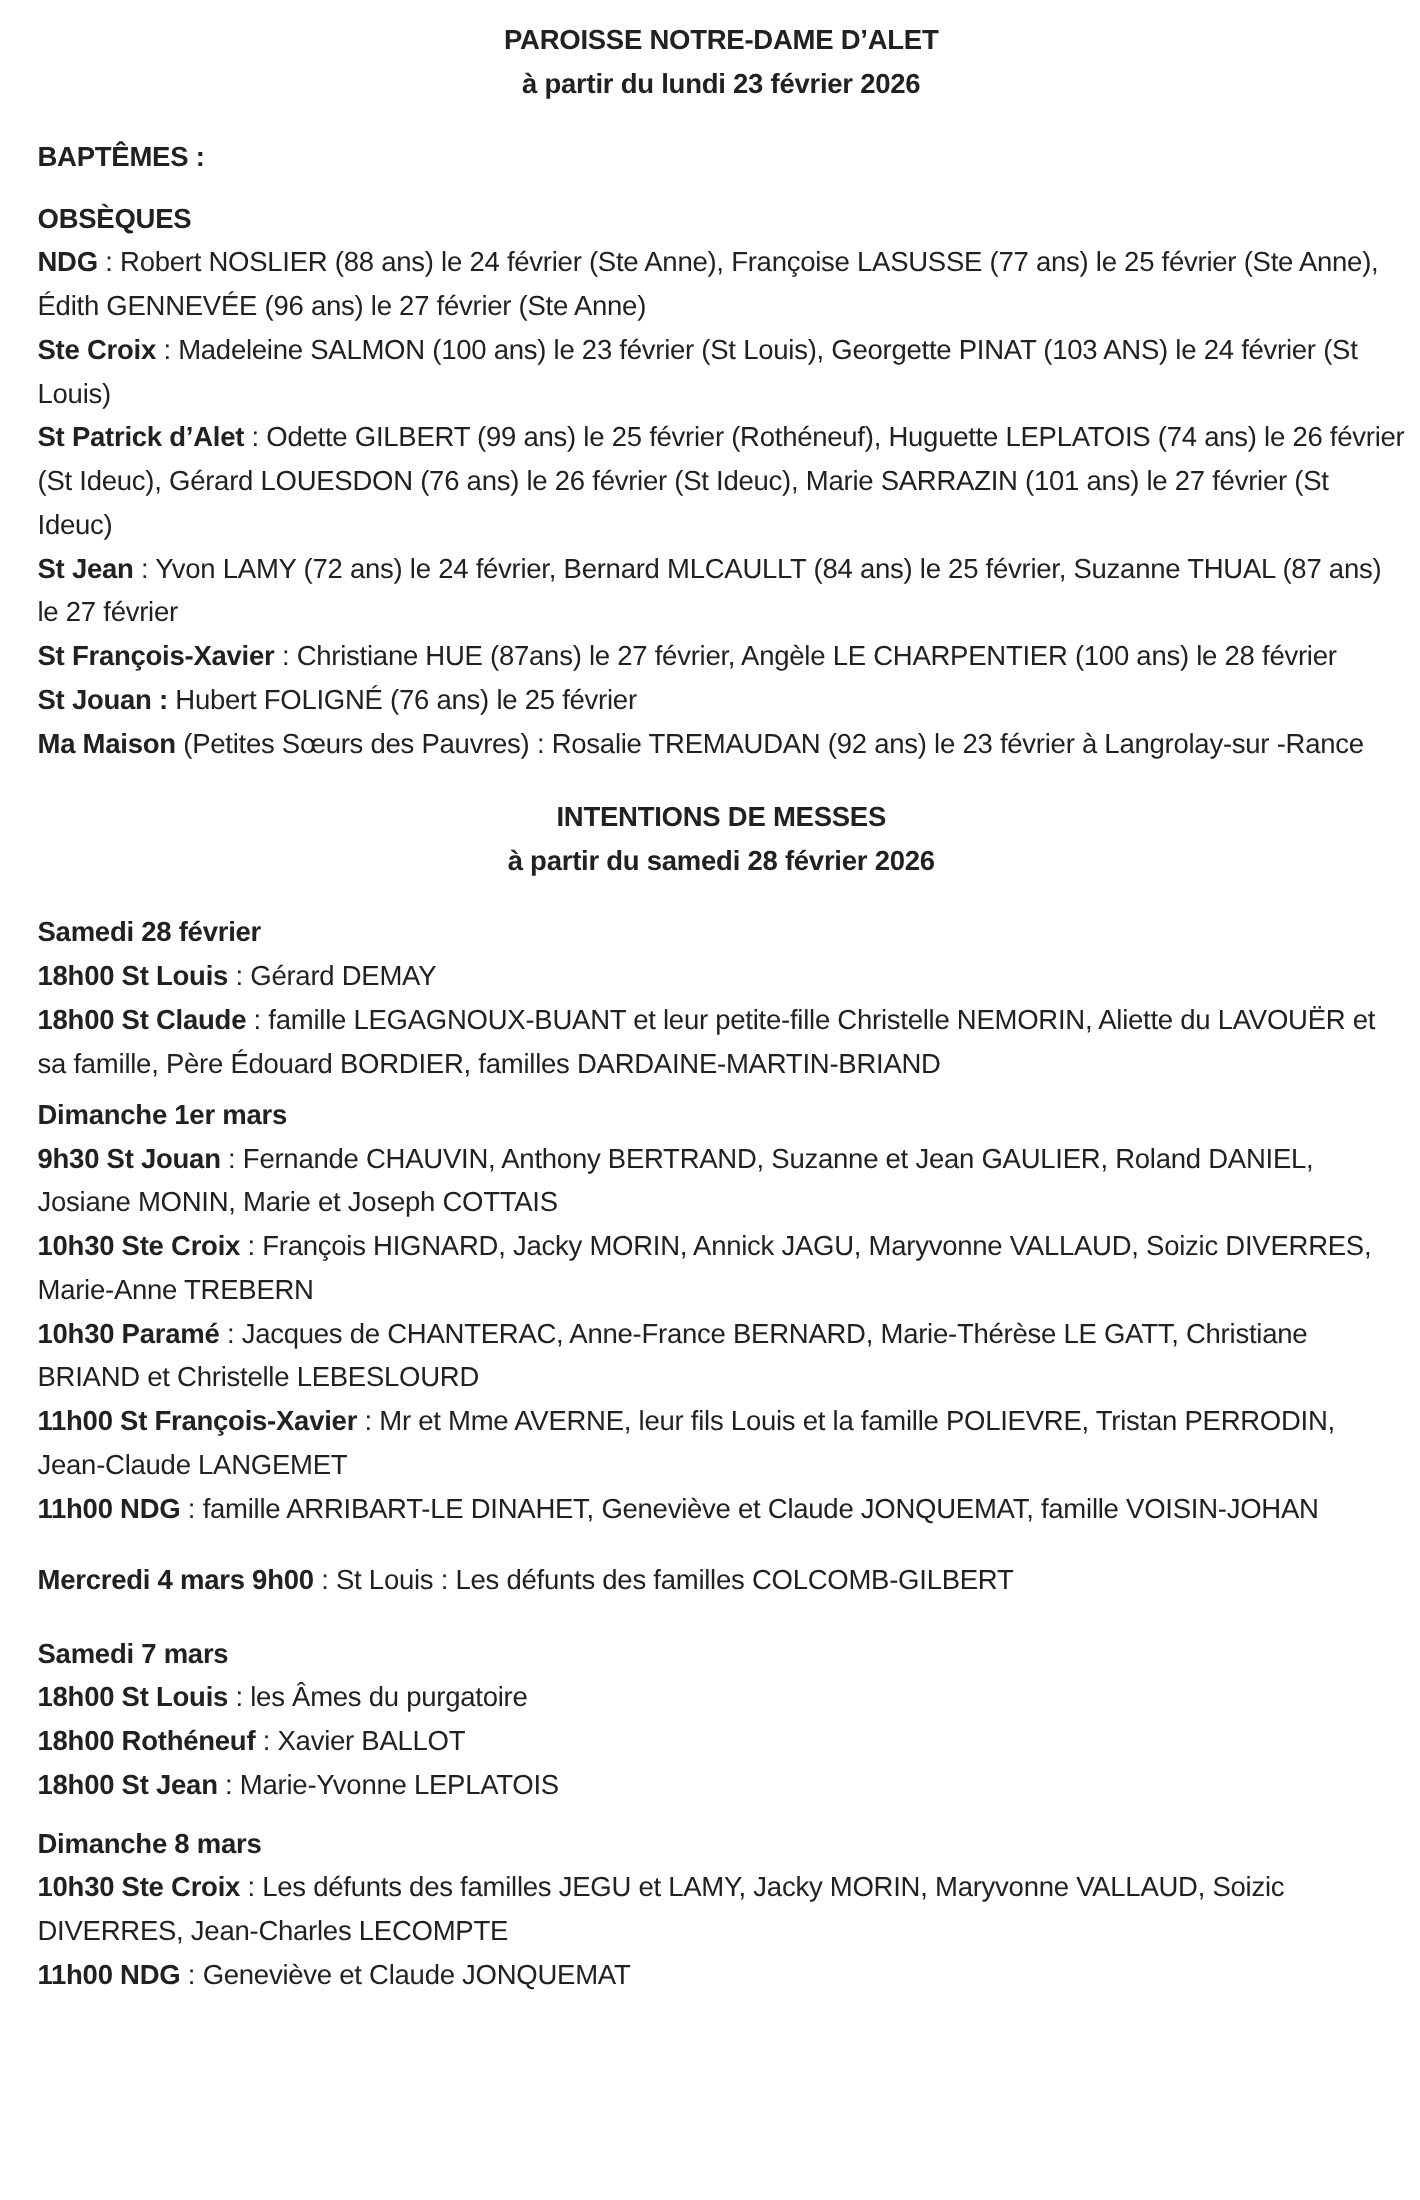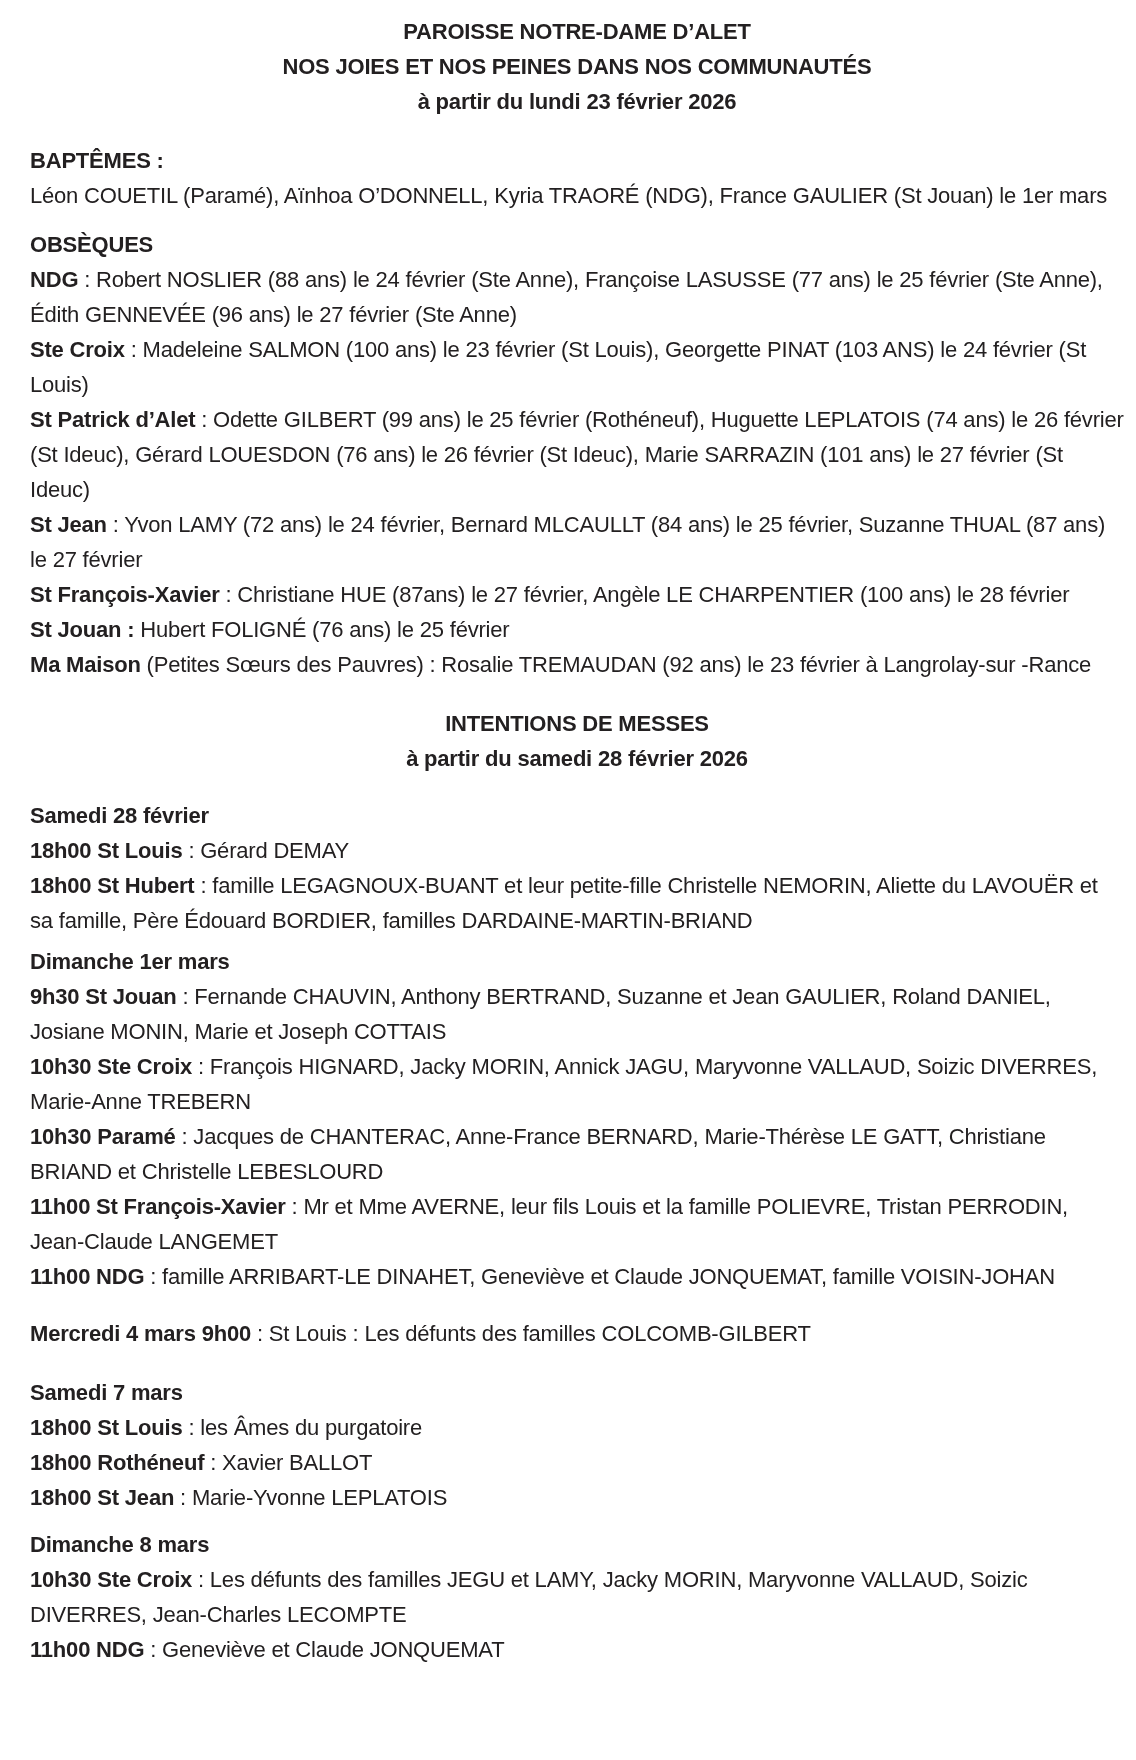--- a/index.html
+++ b/index.html
@@ -30,41 +30,39 @@
   }
   .gap {
     width: 100%;
   }
 </style>
 </head>
 <body>
 
 <div class="doc">
     <p class="line center"><span class="b">PAROISSE NOTRE-DAME D’ALET</span></p>
-    <p class="line center"><span class="b">NOS JOIES ET NOS PEINES DANS NOS COMMUNAUTÉS</span></p>
     <p class="line center"><span class="b">à partir du lundi 23 février 2026</span></p>
     <div class="gap" style="height: 24px;"></div>
     <p class="line"><span class="b">BAPTÊMES :</span></p>
-    <p class="line"><span>Léon COUETIL (Paramé), Aïnhoa O’DONNELL, Kyria TRAORÉ (NDG), France GAULIER (St Jouan) le 1er mars</span></p>
     <div class="gap" style="height: 14px;"></div>
     <p class="line"><span class="b">OBSÈQUES</span></p>
     <p class="line"><span class="b">NDG</span><span> : Robert NOSLIER (88 ans) le 24 février (Ste Anne), Françoise LASUSSE (77 ans) le 25 février (Ste Anne), Édith GENNEVÉE (96 ans) le 27 février (Ste Anne)</span></p>
     <p class="line"><span class="b">Ste Croix</span><span> : Madeleine SALMON (100 ans) le 23 février (St Louis), Georgette PINAT (103 ANS) le 24 février (St Louis)</span></p>
     <p class="line"><span class="b">St Patrick d’Alet</span><span> : Odette GILBERT (99 ans) le 25 février (Rothéneuf), Huguette LEPLATOIS (74 ans) le 26 février (St Ideuc), Gérard LOUESDON (76 ans) le 26 février (St Ideuc), Marie SARRAZIN (101 ans) le 27 février (St Ideuc)</span></p>
     <p class="line"><span class="b">St Jean</span><span> : Yvon LAMY (72 ans) le 24 février, Bernard MLCAULLT (84 ans) le 25 février, Suzanne THUAL (87 ans) le 27 février</span></p>
     <p class="line"><span class="b">St François-Xavier</span><span> : Christiane HUE (87ans) le 27 février, Angèle LE CHARPENTIER (100 ans) le 28 février</span></p>
     <p class="line"><span class="b">St Jouan :</span><span> Hubert FOLIGNÉ (76 ans) le 25 février</span></p>
     <p class="line"><span class="b">Ma Maison</span><span> (Petites Sœurs des Pauvres) : Rosalie TREMAUDAN (92 ans) le 23 février à Langrolay-sur -Rance</span></p>
     <div class="gap" style="height: 24px;"></div>
     <p class="line center"><span class="b">INTENTIONS DE MESSES</span></p>
     <p class="line center"><span class="b">à partir du samedi 28 février 2026</span></p>
     <div class="gap" style="height: 22px;"></div>
     <p class="line"><span class="b">Samedi 28 février</span></p>
     <p class="line"><span class="b">18h00 St Louis</span><span> : Gérard DEMAY</span></p>
-    <p class="line"><span class="b">18h00 St Hubert</span><span> : famille LEGAGNOUX-BUANT et leur petite-fille Christelle NEMORIN, Aliette du LAVOUËR et sa famille, Père Édouard BORDIER, familles DARDAINE-MARTIN-BRIAND</span></p>
+    <p class="line"><span class="b">18h00 St Claude</span><span> : famille LEGAGNOUX-BUANT et leur petite-fille Christelle NEMORIN, Aliette du LAVOUËR et sa famille, Père Édouard BORDIER, familles DARDAINE-MARTIN-BRIAND</span></p>
     <div class="gap" style="height: 6px;"></div>
     <p class="line"><span class="b">Dimanche 1er mars</span></p>
     <p class="line"><span class="b">9h30 St Jouan</span><span> : Fernande CHAUVIN, Anthony BERTRAND, Suzanne et Jean GAULIER, Roland DANIEL, Josiane MONIN, Marie et Joseph COTTAIS</span></p>
     <p class="line"><span class="b">10h30 Ste Croix</span><span> : François HIGNARD, Jacky MORIN, Annick JAGU, Maryvonne VALLAUD, Soizic DIVERRES, Marie-Anne TREBERN</span></p>
     <p class="line"><span class="b">10h30 Paramé</span><span> : Jacques de CHANTERAC, Anne-France BERNARD, Marie-Thérèse LE GATT, Christiane BRIAND et Christelle LEBESLOURD</span></p>
     <p class="line"><span class="b">11h00 St François-Xavier</span><span> : Mr et Mme AVERNE, leur fils Louis et la famille POLIEVRE, Tristan PERRODIN, Jean-Claude LANGEMET</span></p>
     <p class="line"><span class="b">11h00 NDG</span><span> : famille ARRIBART-LE DINAHET, Geneviève et Claude JONQUEMAT, famille VOISIN-JOHAN</span></p>
     <div class="gap" style="height: 22px;"></div>
     <p class="line"><span class="b">Mercredi 4 mars 9h00</span><span> : St Louis : Les défunts des familles COLCOMB-GILBERT</span></p>
     <div class="gap" style="height: 24px;"></div>

